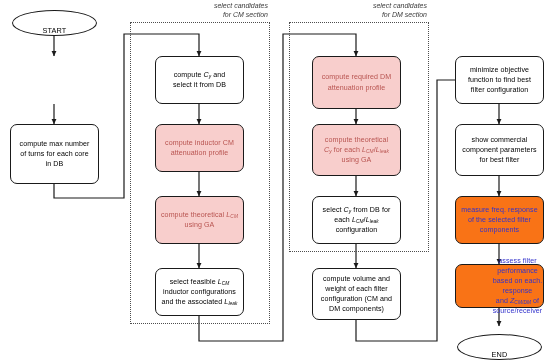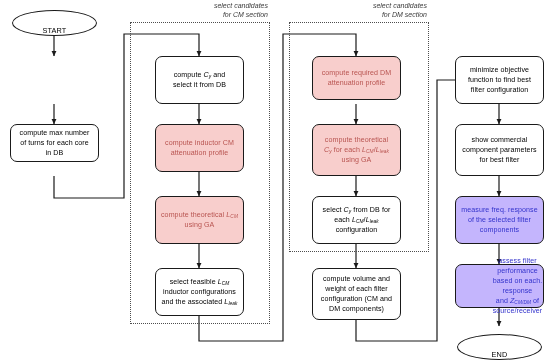--- a/index.html
+++ b/index.html
@@ -32,21 +32,21 @@
     line-height:1.42;
     padding:2px 3px;
     letter-spacing:.01em;
   }
   .node.pink{
     background:#f8cecc;
     border-color:#1a1a1a;
     color:#b85450;
   }
   .node.blue{
-    background:#c4b5fd;
+    background:#f97316;
     border-color:#1a1a1a;
     color:#3333cc;
   }
   .terminal{
     position:absolute;
     box-sizing:border-box;
     border:1.2px solid #1a1a1a;
     border-radius:50%/50%;
     background:#ffffff;
     color:#000;
@@ -134,21 +134,21 @@
 
   <div class="terminal" style="left:12px;top:10px;width:85px;height:26px;">
     <span>START</span>
   </div>
 
   <div class="terminal" style="left:457px;top:334px;width:85px;height:26px;">
     <span>END</span>
   </div>
 
 
-  <div class="node" style="left:10px;top:124px;width:89px;height:38px;">
+  <div class="node" style="left:10px;top:124px;width:89px;height:60px;">
     <span>
       <span class="txt">compute max number</span>
       <span class="txt">of turns for each core</span>
       <span class="txt">in DB</span>
     </span>
   </div>
 
   <div class="node" style="left:155px;top:56px;width:89px;height:48px;">
     <span>
       <span class="txt">compute <i class="v">C</i><sub>y</sub> and</span>
@@ -171,21 +171,21 @@
   </div>
 
   <div class="node" style="left:155px;top:268px;width:89px;height:48px;">
     <span>
       <span class="txt">select feasible <i class="v">L</i><sub>CM</sub></span>
       <span class="txt">inductor configurations</span>
       <span class="txt">and the associated <i class="v">L</i><sub>leak</sub></span>
     </span>
   </div>
 
-  <div class="node pink" style="left:312px;top:56px;width:89px;height:44px;">
+  <div class="node pink" style="left:312px;top:56px;width:89px;height:53px;">
     <span>
       <span class="txt">compute required DM</span>
       <span class="txt">attenuation profile</span>
     </span>
   </div>
 
   <div class="node pink" style="left:312px;top:124px;width:89px;height:52px;">
     <span>
       <span class="txt">compute theoretical</span>
       <span class="txt"><i class="v">C</i><sub>y</sub> for each <i class="v">L</i><sub>CM</sub>/<i class="v">L</i><sub>leak</sub></span>

